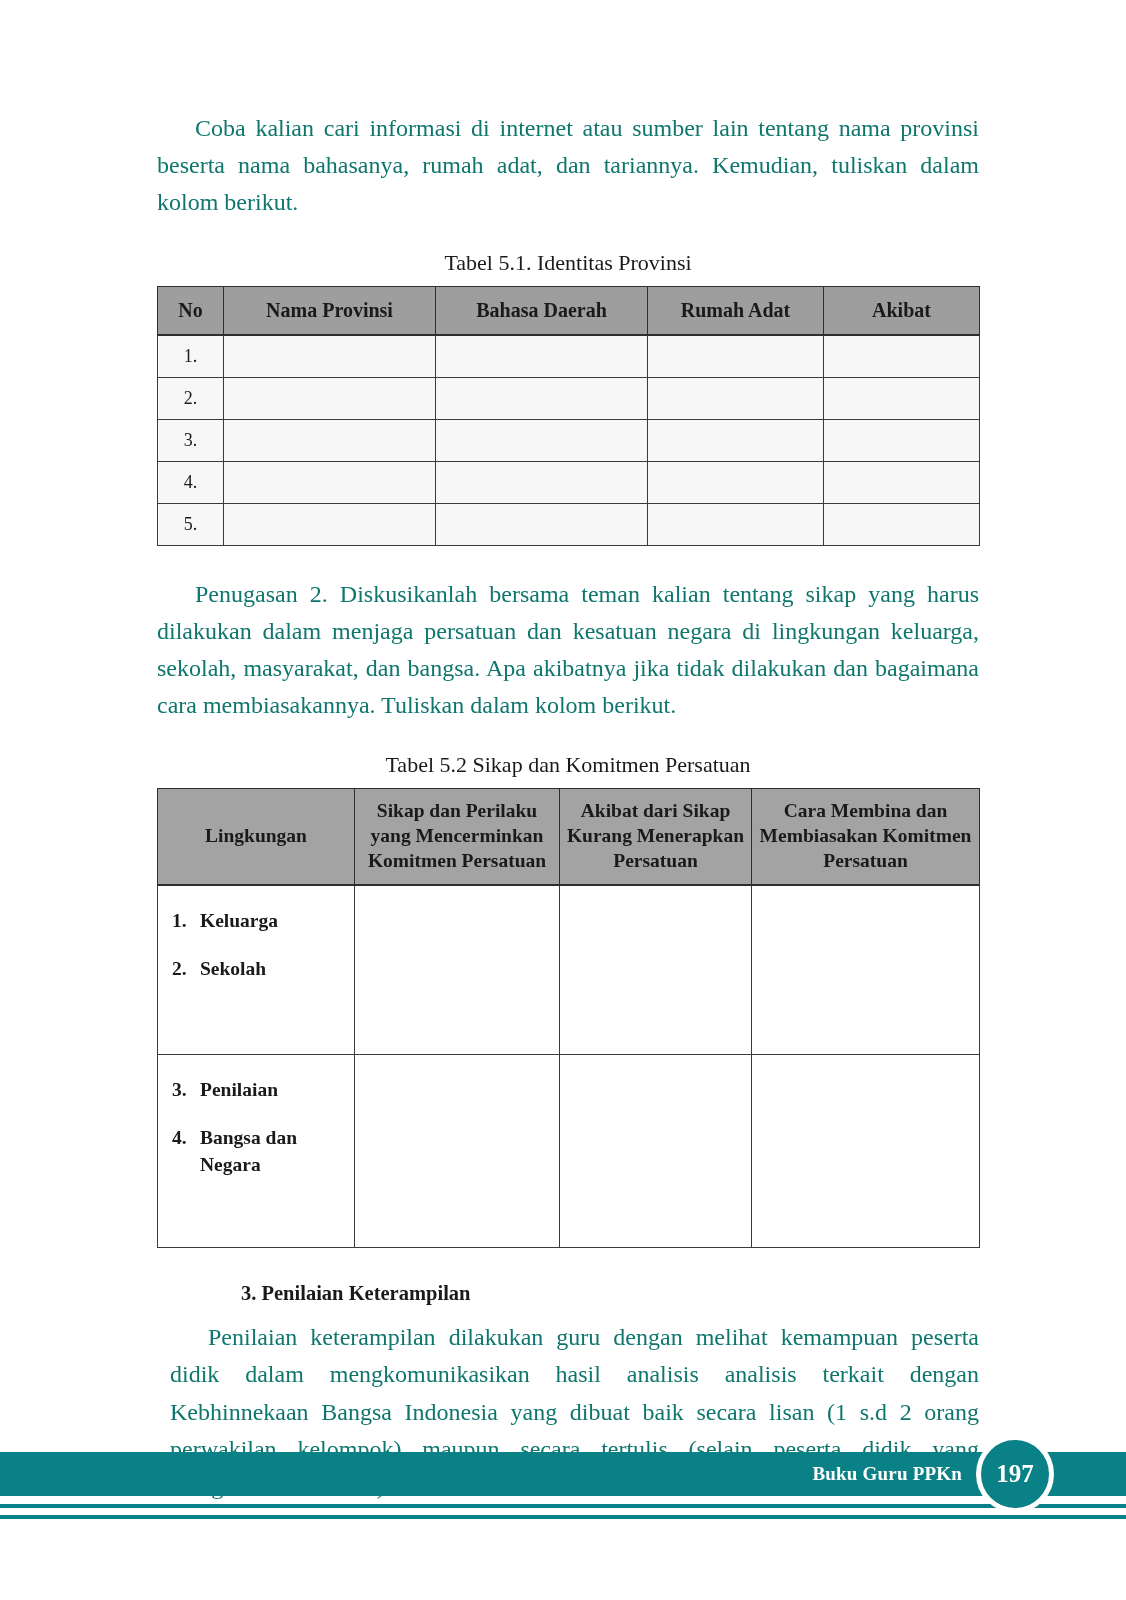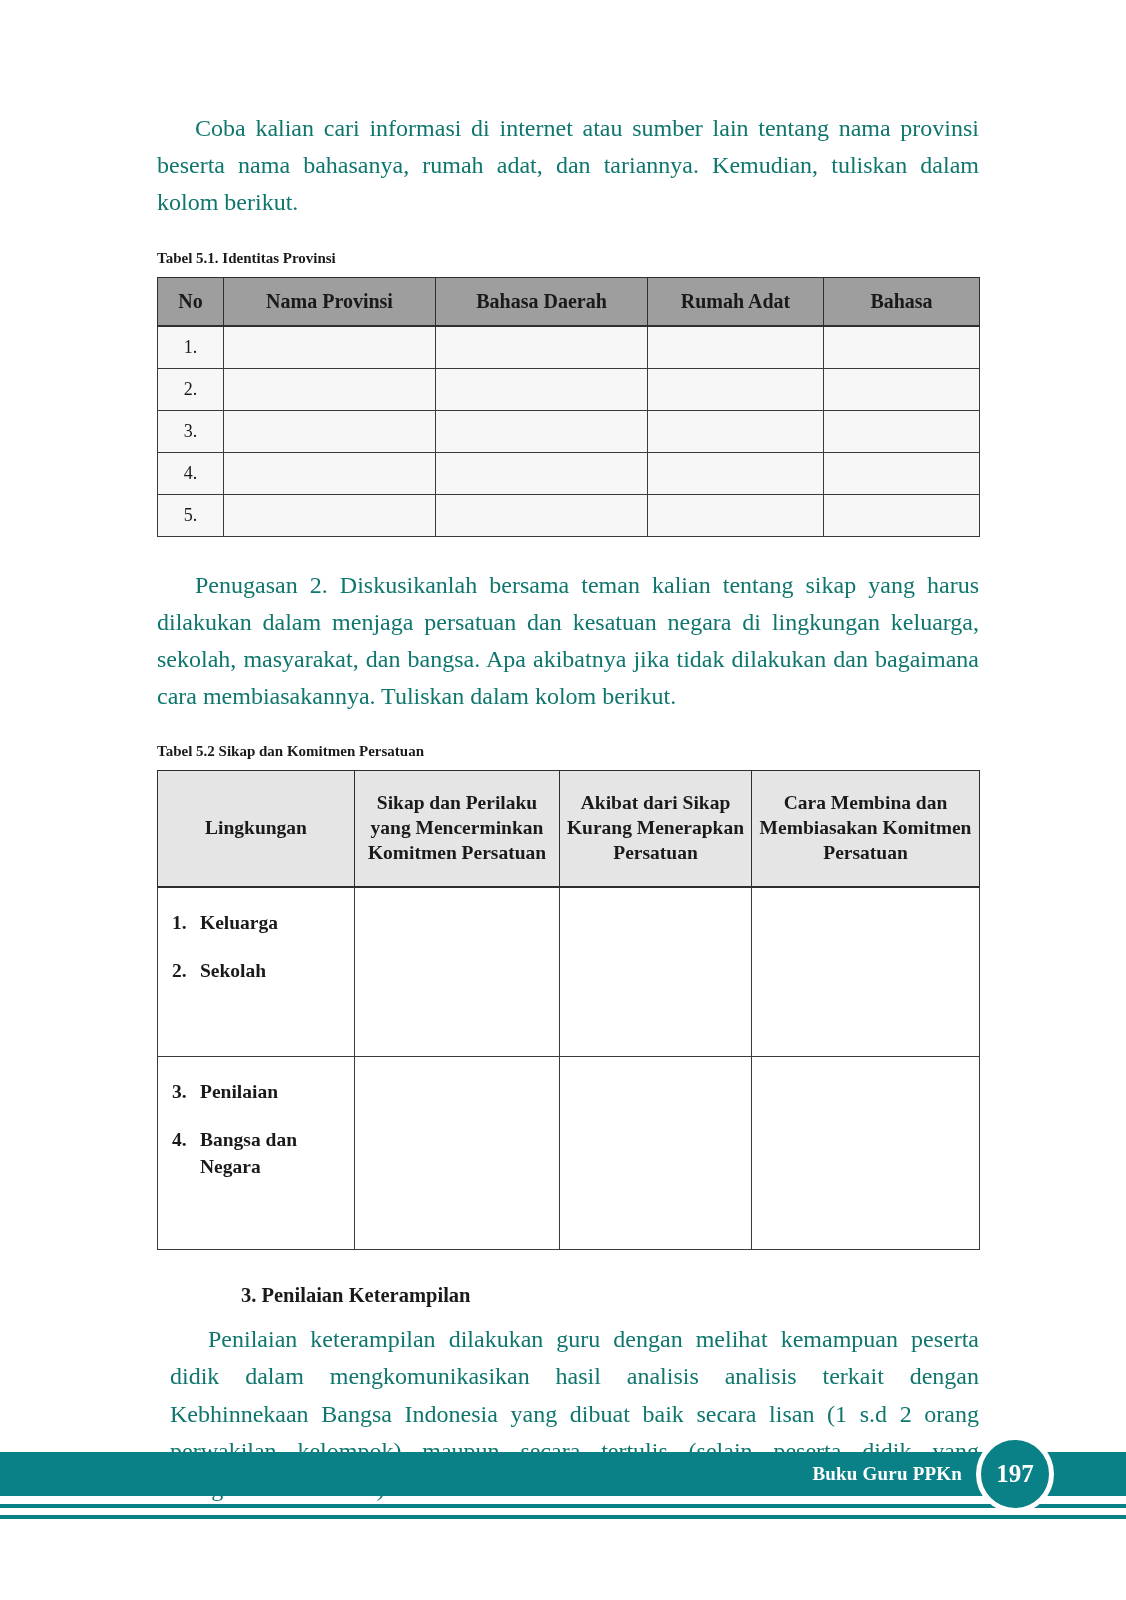--- a/index.html
+++ b/index.html
@@ -32,24 +32,23 @@
     font-size: 24px;
     line-height: 1.55;
     text-align: justify;
     text-indent: 38px;
     color: #0f766e;
   }
   p.para.second {
     margin-top: 30px;
   }
   .table-caption {
-    text-align: left;
-    font-size: 15px;
+    text-align: center;
+    font-size: 22px;
     margin: 28px 0 10px 0;
-    font-weight: bold;
   }
   table.grid {
     border-collapse: collapse;
     width: 822px;
     table-layout: fixed;
   }
   table.grid th, table.grid td {
     border: 1px solid #3a3a3a;
     padding: 0;
   }
@@ -75,27 +74,27 @@
     vertical-align: middle;
   }
   .t1 col.c-no { width: 66px; }
   .t1 col.c-prov { width: 212px; }
   .t1 col.c-bhs { width: 212px; }
   .t1 col.c-rmh { width: 176px; }
   .t1 col.c-tari { width: 156px; }
 
   
   .t2 thead th {
-    background: #e5e5e5;
+    background: #a3a3a3;
     font-weight: bold;
     font-size: 19.5px;
     line-height: 1.28;
     text-align: center;
     vertical-align: middle;
-    padding: 20px 6px;
+    padding: 10px 6px;
     border: 1px solid #2e2e2e;
     border-bottom: 2px solid #2e2e2e;
   }
   .t2 col.c-ling { width: 197px; }
   .t2 col.c-sikap { width: 205px; }
   .t2 col.c-akibat { width: 192px; }
   .t2 col.c-cara { width: 228px; }
   .t2 td {
     vertical-align: top;
     background: #ffffff;
@@ -209,21 +208,21 @@
           <col class="c-bhs">
           <col class="c-rmh">
           <col class="c-tari">
       </colgroup>
       <thead>
         <tr>
           <th>No</th>
           <th>Nama Provinsi</th>
           <th>Bahasa Daerah</th>
           <th>Rumah Adat</th>
-          <th>Bahasa</th>
+          <th>Akibat</th>
         </tr>
       </thead>
       <tbody>
         <tr>
           <td class="numcol">1.</td>
           <td></td>
           <td></td>
           <td></td>
           <td></td>
         </tr>

